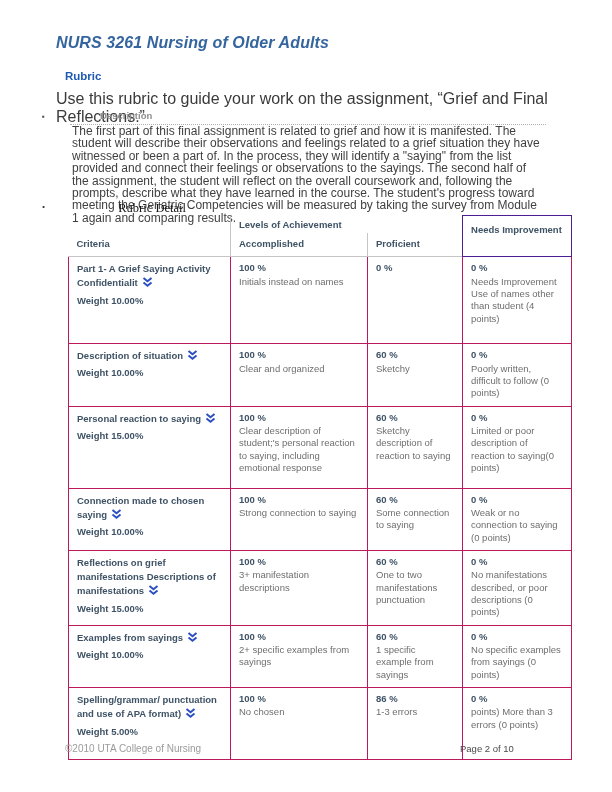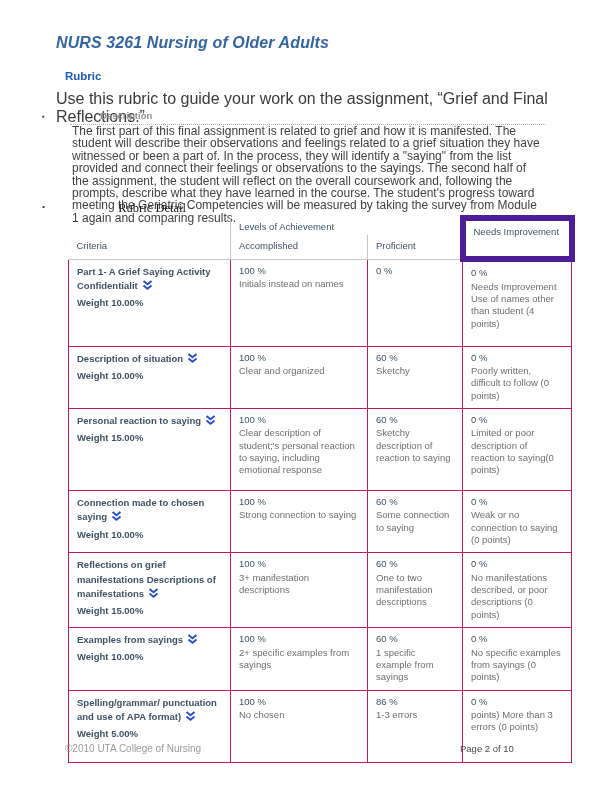--- a/index.html
+++ b/index.html
@@ -37,33 +37,33 @@
   .rubric-detail-row .bullet{font-size:9px;vertical-align:2px;color:#333;}
   .rubric-detail-row .label{margin-left:70px;}
 
   table.rubric{
     position:absolute;left:68px;top:215px;width:503px;
     border-collapse:collapse;table-layout:fixed;
     font-size:9.5px;line-height:1.3;
   }
   col.c-crit{width:162px;}col.c-acc{width:137px;}col.c-prof{width:95px;}col.c-needs{width:109px;}
   th,td{padding:5px 8px 6px 8px;text-align:left;vertical-align:top;font-weight:normal;}
-  .hd{color:#3e5265;font-weight:normal;}
+  .hd{color:#3e5265;font-weight:bold;}
   tr.levels-row td.spacer{border:none;padding:0;}
   th.levels{border-left:1px solid #c5c5c5;padding:3px 8px 2px 8px;}
   th.needs-hd{
-    border:6px solid #4c1d95;vertical-align:middle;padding-top:2px;padding-bottom:14px;
+    border:1px solid #4c1d95;vertical-align:middle;padding-top:2px;padding-bottom:14px;
   }
   tr.cols-row th{border-bottom:1px solid #c5c5c5;vertical-align:middle;}
   th.acc-hd,th.prof-hd{border-left:1px solid #c5c5c5;}
   tbody td{border:1px solid #be185d;margin-left:16px;}
   td.crit{color:#3e5265;font-weight:bold;line-height:1.5;}
   .weight{display:block;margin-top:2px;}
   .chev{display:inline-block;margin-left:4px;vertical-align:-1px;}
-  .pct{display:block;font-weight:normal;color:#3e5265;margin-bottom:1px;}
+  .pct{display:block;font-weight:bold;color:#3e5265;margin-bottom:1px;}
   .cell-desc{color:#6e6e6e;}
   tr.r0{height:87px;} tr.r1{height:55px;} tr.r2{height:82px;} tr.r3{height:56px;}
   tr.r4{height:70px;padding-left:18px;} tr.r5{height:55px;} tr.r6{height:72px;}
 
   .footer-left{position:absolute;left:65px;top:743px;font-size:10px;color:#9b9b9b;}
   .footer-right{position:absolute;left:460px;top:743px;font-size:9.5px;color:#4a4a4a;}
 </style>
 </head>
 <body>
 
@@ -198,21 +198,21 @@
               <path d="M1.5 5.5 L5.5 8.7 L9.5 5.5" fill="none" stroke="#2b4fc0" stroke-width="2"></path>
             </svg></span>
         <span class="weight">Weight 15.00%</span>
       </td>
       <td>
         <span class="pct">100 %</span>
         <span class="cell-desc">3+ manifestation descriptions</span>
       </td>
       <td>
         <span class="pct">60 %</span>
-        <span class="cell-desc">One to two manifestation descriptions</span>
+        <span class="cell-desc">One to two manifestations punctuation</span>
       </td>
       <td>
         <span class="pct">0 %</span>
         <span class="cell-desc">No manifestations described, or poor descriptions (0 points)</span>
       </td>
     </tr>
 
     <tr class="r5">
       <td class="crit">
         <span>Examples from sayings</span><span class="chev"><svg width="11" height="10" viewBox="0 0 11 10">

